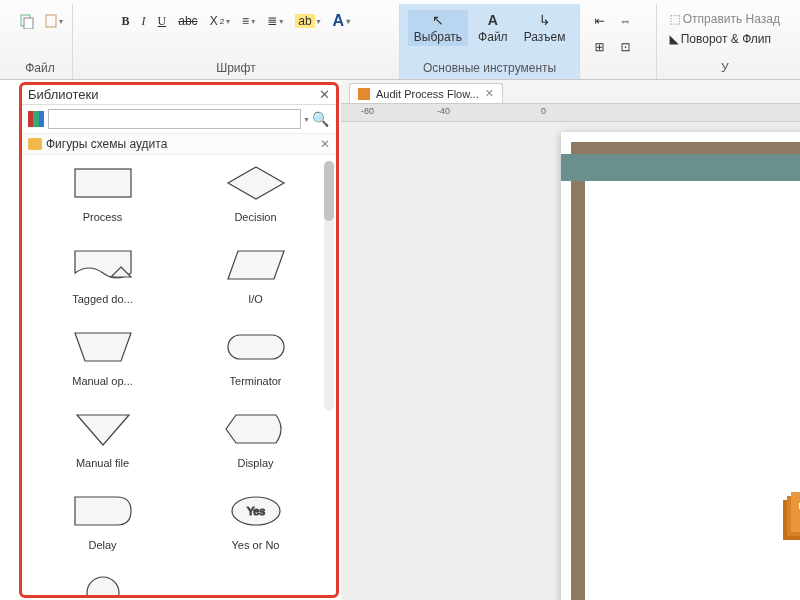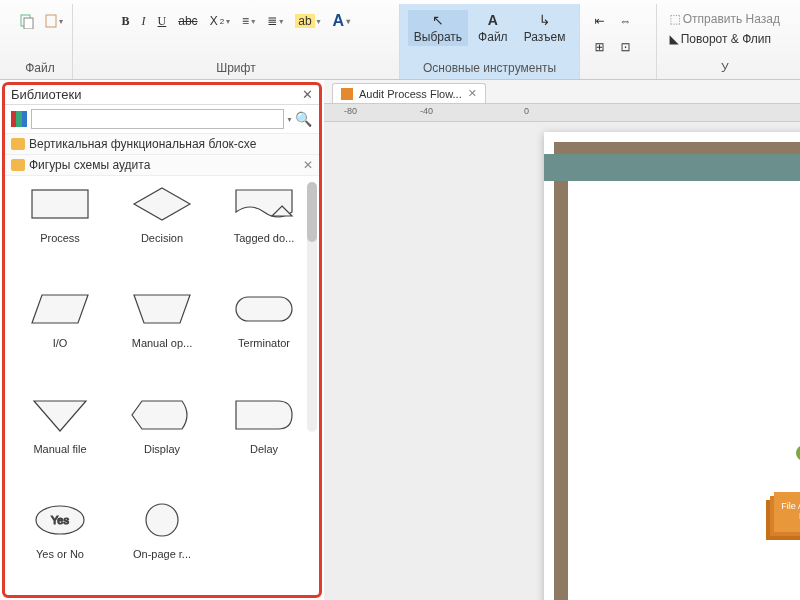--- a/index.html
+++ b/index.html
@@ -16,34 +16,34 @@
 .caret { font-size: 8px; color: #777; }
 .bold { font-weight: bold; font-family: Georgia,serif; }
 .ital { font-style: italic; font-family: Georgia,serif; }
 .und { text-decoration: underline; font-family: Georgia,serif; }
 .strike { text-decoration: line-through; }
 .bigA { font-size: 16px; font-weight: bold; color: #1a4b8c; }
 .highlight { background: #ffe680; padding: 0 3px; }
 .sel-group { background: #cfe3f7; }
 
 
-.work { position: absolute; top: 80px; left: 0; right: 0; bottom: 0; display: flex; }
+.work { position: absolute; top: 80px; left: 0; right: 0; bottom: 0; display: flex; padding-left: 17px; }
 
 
 .lib { width: 320px; border: 3px solid #e03c2e; border-radius: 6px; margin: 2px; background: #fff; display: flex; flex-direction: column; }
 .lib-hdr { display: flex; justify-content: space-between; align-items: center; padding: 2px 6px; border-bottom: 1px solid #ddd; font-size: 13px; }
 .lib-close { cursor: pointer; color: #666; }
 .lib-search { display: flex; align-items: center; gap: 4px; padding: 4px 6px; border-bottom: 1px solid #eee; }
 .lib-search input { flex: 1; border: 1px solid #bbb; height: 20px; padding: 0 4px; font-size: 12px; }
 .lib-search .mag { color: #2a6fbf; cursor: pointer; font-size: 14px; }
 .books { width:16px; height:16px; background: linear-gradient(90deg,#c33 0 33%,#3a7 33% 66%,#37c 66%); }
 .lib-cat { display:flex; align-items:center; gap:4px; padding:3px 6px; border-bottom:1px solid #eee; font-size:12px; background:#fbfbfb; }
 .lib-cat .folder { width:14px; height:12px; background:#f2b84b; border-radius:2px; }
 .lib-cat .x { margin-left:auto; color:#888; cursor:pointer; }
-.shapes { flex:1; overflow:auto; padding:6px; display:grid; grid-template-columns: repeat(3,1fr); gap:14px 4px; position:relative; }
+.shapes { flex:1; overflow:auto; padding:6px; display:grid; grid-template-columns: repeat(2,1fr); gap:20px 4px; position:relative; }
 .shape-cell { display:flex; flex-direction:column; align-items:center; gap:6px; cursor:pointer; }
 .shape-cell .cap { font-size:11px; color:#333; white-space:nowrap; overflow:hidden; text-overflow:ellipsis; max-width:88px; text-align:center; }
 .sv { width:72px; height:44px; }
 .sv * { fill:#f6f6f6; stroke:#444; stroke-width:1.2; }
 .sbar { position:absolute; right:2px; top:6px; width:10px; height:250px; background:#eee; border-radius:5px; }
 .sbar::after { content:""; position:absolute; top:0; left:0; width:100%; height:60px; background:#c4c4c4; border-radius:5px; }
 
 
 .tabs { height:24px; background:#f4f4f4; border-bottom:1px solid #ccc; display:flex; align-items:flex-end; padding-left:8px; }
 .tab { background:#fff; border:1px solid #ccc; border-bottom:none; padding:3px 8px; font-size:11px; display:flex; align-items:center; gap:6px; border-radius:3px 3px 0 0; }
@@ -148,24 +148,20 @@
       <span class="lib-close">✕</span>
     </div>
     <div class="lib-search">
       <div class="books"></div>
       <input type="text" placeholder="" style="">
       <span class="caret">▾</span>
       <span class="mag">🔍</span>
     </div>
     <div class="lib-cat">
       <div class="folder"></div>
-      <span>Вертикальная функциональная блок-схе</span>
-    </div>
-    <div class="lib-cat">
-      <div class="folder"></div>
       <span>Фигуры схемы аудита</span>
       <span class="x">✕</span>
     </div>
     <div class="shapes">
       <div class="sbar"></div>
 
       <div class="shape-cell">
           <svg class="sv">
             <rect x="8" y="8" width="56" height="28"></rect>
           </svg>

